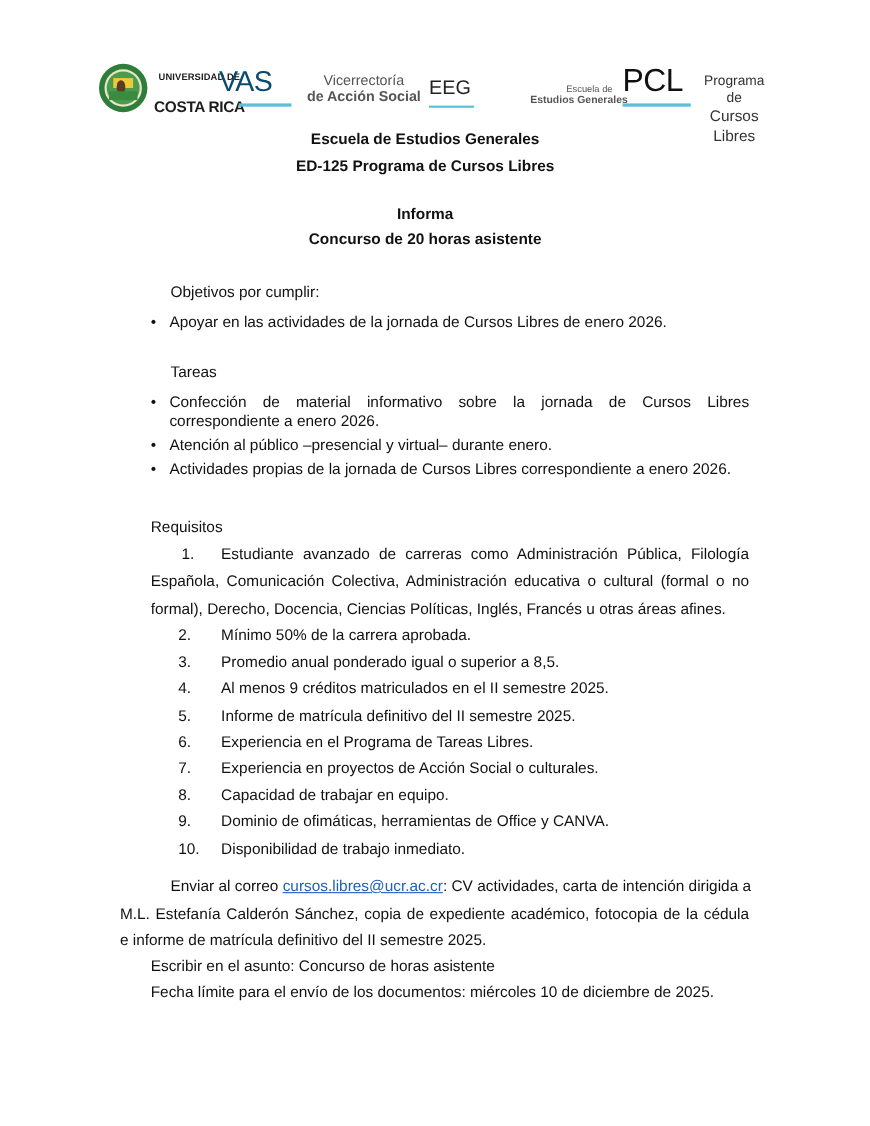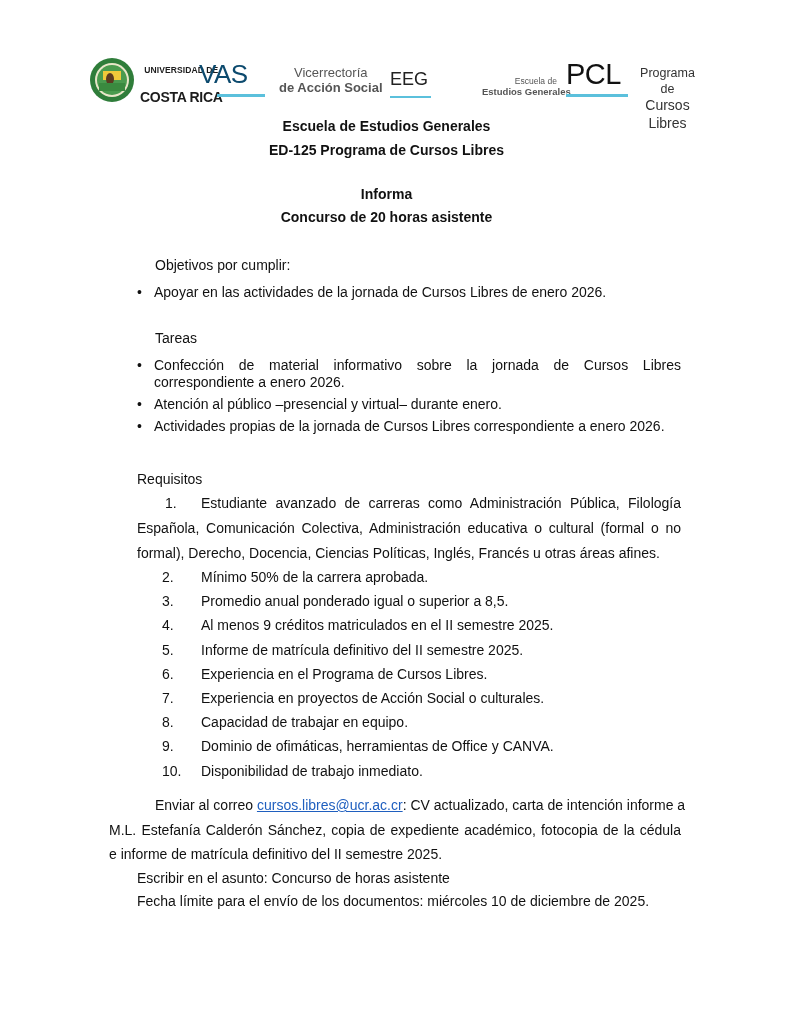--- a/index.html
+++ b/index.html
@@ -100,29 +100,29 @@
 <div id="req-list">
     <div class="num" style="left: 162px; top: 569px;">2.</div>
     <div class="t" style="left: 201px; top: 569px;">Mínimo 50% de la carrera aprobada.</div>
     <div class="num" style="left: 162px; top: 593px;">3.</div>
     <div class="t" style="left: 201px; top: 593px;">Promedio anual ponderado igual o superior a 8,5.</div>
     <div class="num" style="left: 162px; top: 617px;">4.</div>
     <div class="t" style="left: 201px; top: 617px;">Al menos 9 créditos matriculados en el II semestre 2025.</div>
     <div class="num" style="left: 162px; top: 642px;">5.</div>
     <div class="t" style="left: 201px; top: 642px;">Informe de matrícula definitivo del II semestre 2025.</div>
     <div class="num" style="left: 162px; top: 666px;">6.</div>
-    <div class="t" style="left: 201px; top: 666px;">Experiencia en el Programa de Cursos Libres.</div>
+    <div class="t" style="left: 201px; top: 666px;">Experiencia en el Programa de Tareas Libres.</div>
     <div class="num" style="left: 162px; top: 690px;">7.</div>
     <div class="t" style="left: 201px; top: 690px;">Experiencia en proyectos de Acción Social o culturales.</div>
     <div class="num" style="left: 162px; top: 714px;">8.</div>
     <div class="t" style="left: 201px; top: 714px;">Capacidad de trabajar en equipo.</div>
     <div class="num" style="left: 162px; top: 738px;">9.</div>
     <div class="t" style="left: 201px; top: 738px;">Dominio de ofimáticas, herramientas de Office y CANVA.</div>
     <div class="num" style="left: 162px; top: 763px;">10.</div>
     <div class="t" style="left: 201px; top: 763px;">Disponibilidad de trabajo inmediato.</div>
   </div>
 
-<div class="just" style="left:155px;top:797px;width:526px"><span>Enviar al correo </span><a class="mail" href="#">cursos.libres@ucr.ac.cr</a><span>: CV actualizado, carta de intención informe a</span></div>
+<div class="just" style="left:155px;top:797px;width:526px"><span>Enviar al correo </span><a class="mail" href="#">cursos.libres@ucr.ac.cr</a><span>: CV actividades, carta de intención dirigida a</span></div>
 <div class="just" style="left:109px;top:822px;width:572px">M.L. Estefanía Calderón Sánchez, copia de expediente académico, fotocopia de la cédula</div>
 <div class="t" style="left:109px;top:846px">e informe de matrícula definitivo del II semestre 2025.</div>
 
 <div class="t" style="left:137px;top:870px"><span class="b">Escribir en el asunto:</span><span> Concurso de horas asistente</span></div>
 <div class="t" style="left:137px;top:893px"><span class="b">Fecha límite para el envío de los documentos:</span><span> miércoles 10 de diciembre de 2025.</span></div>
 
 </body></html>

